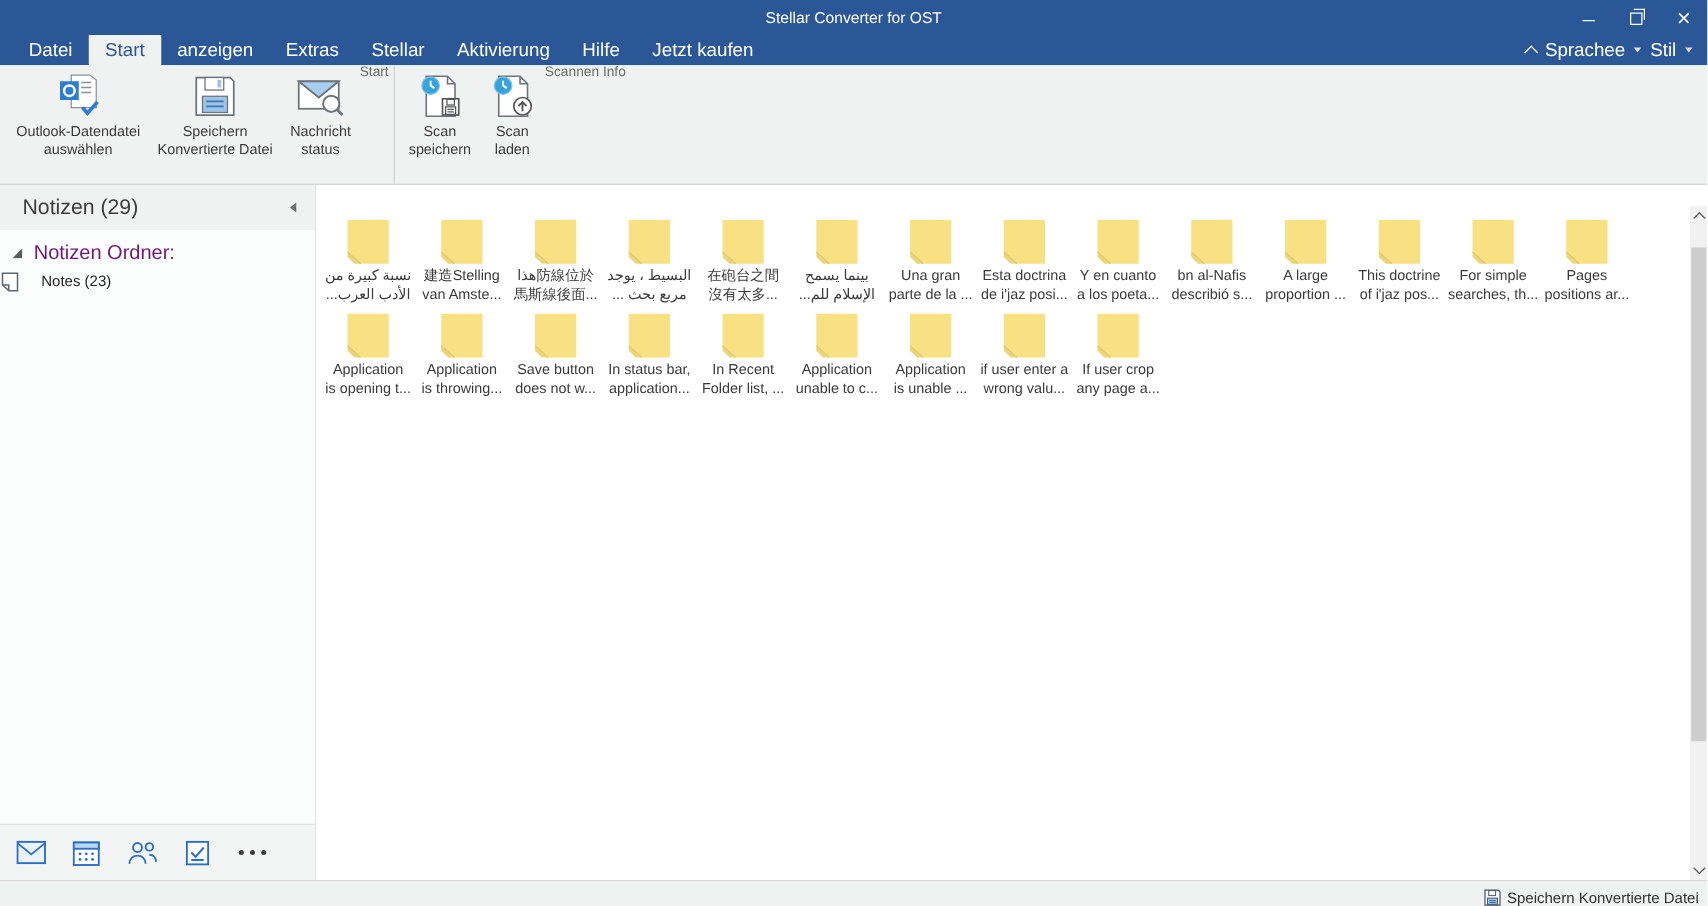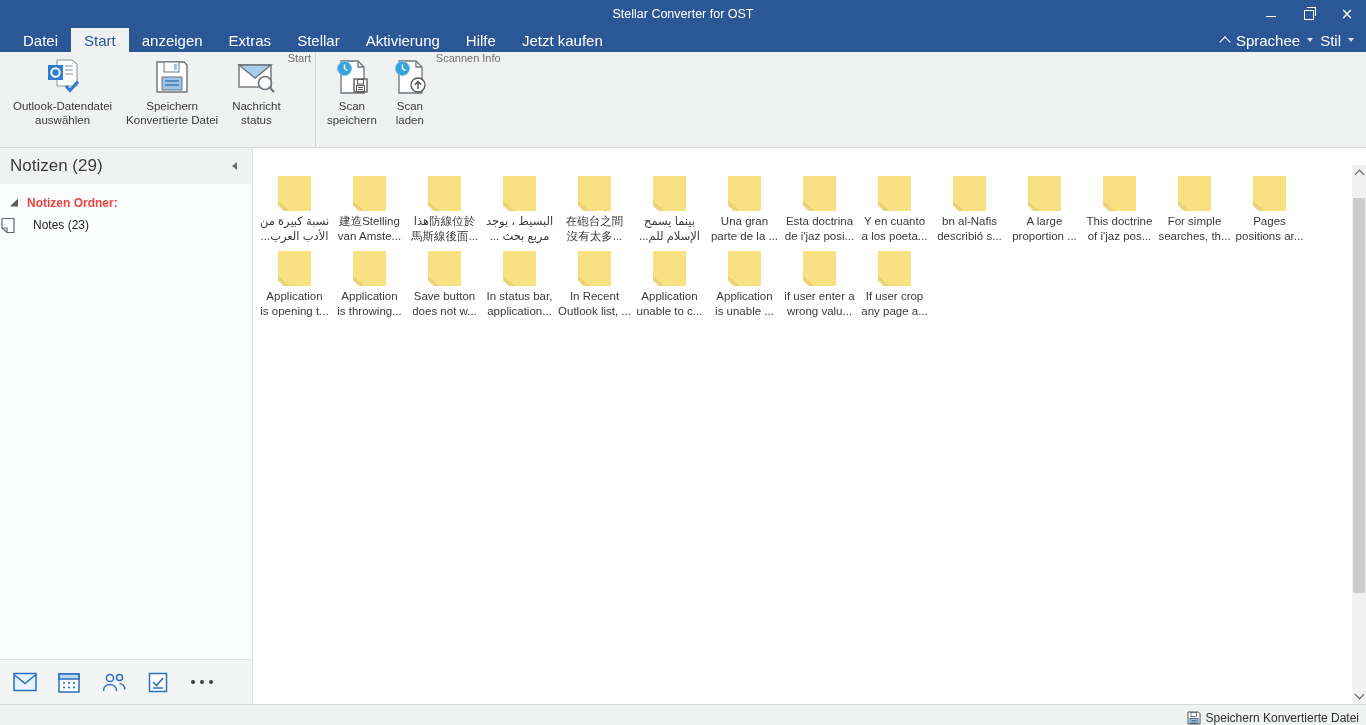--- a/index.html
+++ b/index.html
@@ -32,27 +32,27 @@
   .rg-buttons { display:flex; flex:1; align-items:stretch; }
   .ribbon-btn { display:flex; flex-direction:column; align-items:center; justify-content:flex-start; padding:5px 7px 0; font-size:11.5px; color:#3a3a3a; line-height:14px; text-align:center; white-space:nowrap; }
   .rb-icon { height:40px; display:flex; align-items:center; justify-content:center; margin-bottom:2px; }
   .rg-label { height:16px; text-align:center; font-size:11px; color:#6e6e6e; padding-bottom:2px; }
 
   
   .content { position:absolute; top:148px; left:0; right:0; bottom:21px; display:flex; }
 
   .sidebar { width:252px; display:flex; flex-direction:column; background:#fbfcfc; border-right:1px solid #e2e3e4; flex:0 0 252px; }
   .sidebar-header { height:36px; background:#f0f1f1; display:flex; align-items:center; padding:0 10px; flex:0 0 auto; }
-  .panel-title { font-size:17px; color:#3c3c3c; flex:1; }
+  .panel-title { font-size:17px; color:#3c3c3c; flex:1;margin-left:8px; }
   .collapse-btn { width:16px; display:flex; justify-content:center; }
   .collapse-arrow { width:0; height:0; border-top:4px solid transparent; border-bottom:4px solid transparent; border-right:5px solid #6e6e6e; }
   .sidebar-body { flex:1; padding-top:8px; }
   .tree-root { display:flex; align-items:center; gap:9px; padding-left:10px; height:21px; }
   .tree-arrow { width:8px; height:8px; background:#5a5a5a; clip-path:polygon(100% 0,100% 100%,0 100%); }
-  .tree-root-label { color:#ef4444; font-weight:bold; font-size:12px; }
+  .tree-root-label { color:#701a75; font-weight:normal; font-size:16px; }
   .tree-item { display:flex; align-items:center; gap:17px; height:24px; }
   .tree-item-label { font-size:12px; color:#1f1f1f; }
   .sidebar-nav { height:44px; border-top:1px solid #e2e3e4; background:#f3f4f4; display:flex; align-items:center; gap:21px; padding-left:13px; flex:0 0 auto; }
   .nav-ic { display:flex; align-items:center; }
 
   .main { flex:1; position:relative; background:#fff; overflow:hidden; }
   .notes-grid { position:absolute; left:4px; top:27px; right:20px; }
   .note-row { display:flex; margin-bottom:6px; }
   .note-item { width:75px; flex:0 0 75px; display:flex; flex-direction:column; align-items:center; }
   .note-ic { display:block; line-height:0; }
@@ -467,21 +467,21 @@
             </div>
           </div>
           <div class="note-item">
             <span class="note-ic"><svg width="37" height="37" viewBox="0 0 37 37">
                 <path d="M2 1h33v35H12.5L2 26.5z" fill="#f7e183"></path>
                 <path d="M2 26.5L12.5 36H7.5L2 30.5z" fill="#ecd57b"></path>
                 <path d="M2 26.5L12.5 36" stroke="#e0c868" stroke-width="1" fill="none"></path>
               </svg></span>
             <div class="note-cap" dir="ltr">
               <div>In Recent</div>
-              <div>Outlook list, ...</div>
+              <div>Folder list, ...</div>
             </div>
           </div>
           <div class="note-item">
             <span class="note-ic"><svg width="37" height="37" viewBox="0 0 37 37">
                 <path d="M2 1h33v35H12.5L2 26.5z" fill="#f7e183"></path>
                 <path d="M2 26.5L12.5 36H7.5L2 30.5z" fill="#ecd57b"></path>
                 <path d="M2 26.5L12.5 36" stroke="#e0c868" stroke-width="1" fill="none"></path>
               </svg></span>
             <div class="note-cap" dir="ltr">
               <div>Application</div>

